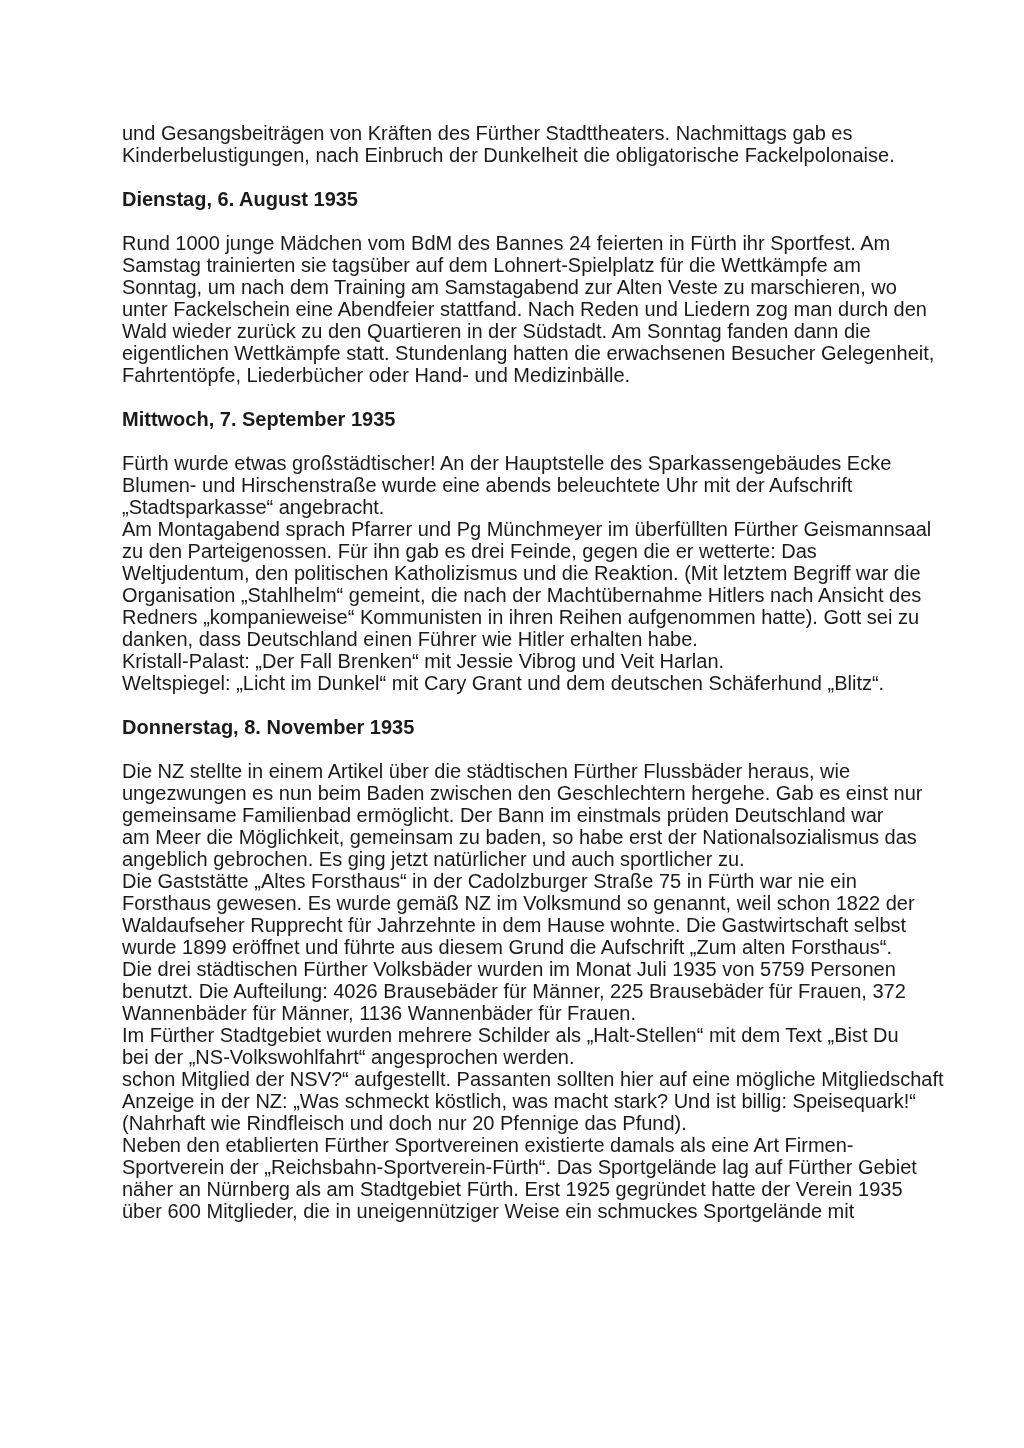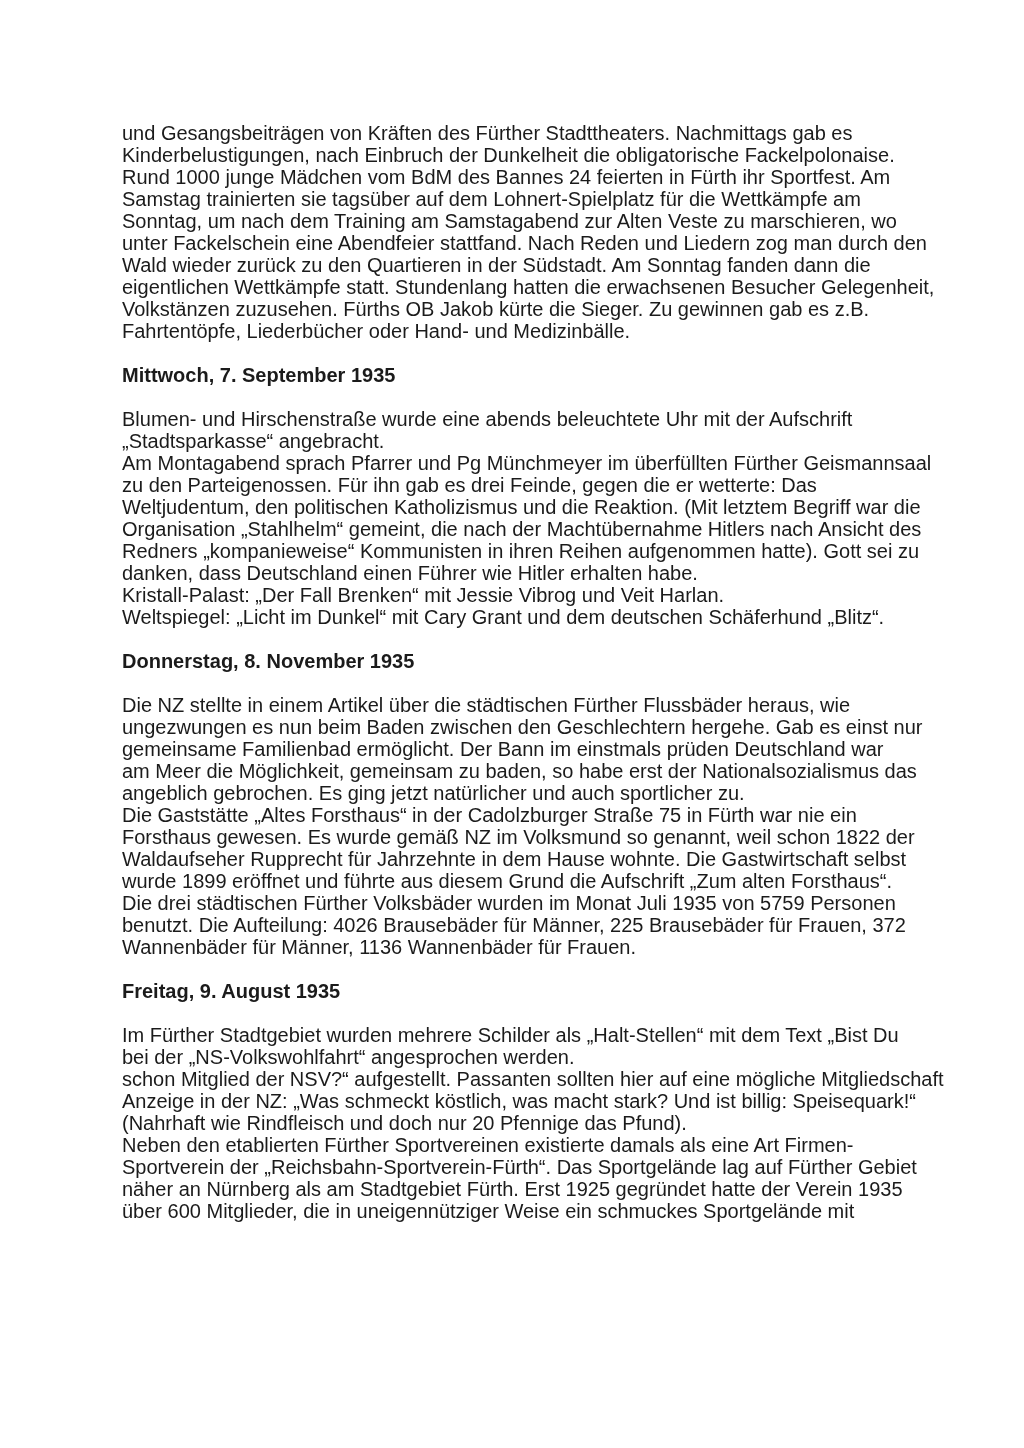--- a/index.html
+++ b/index.html
@@ -30,29 +30,30 @@
     margin-top: 22px;
     margin-bottom: 22px;
   }
 </style>
 </head>
 <body>
 
 <div class="page">
     <div class="line">und Gesangsbeiträgen von Kräften des Fürther Stadttheaters. Nachmittags gab es</div>
     <div class="line">Kinderbelustigungen, nach Einbruch der Dunkelheit die obligatorische Fackelpolonaise.</div>
+    <div class="line heading">Dienstag, 6. August 1935</div>
     <div class="line">Rund 1000 junge Mädchen vom BdM des Bannes 24 feierten in Fürth ihr Sportfest. Am</div>
     <div class="line">Samstag trainierten sie tagsüber auf dem Lohnert-Spielplatz für die Wettkämpfe am</div>
     <div class="line">Sonntag, um nach dem Training am Samstagabend zur Alten Veste zu marschieren, wo</div>
     <div class="line">unter Fackelschein eine Abendfeier stattfand. Nach Reden und Liedern zog man durch den</div>
     <div class="line">Wald wieder zurück zu den Quartieren in der Südstadt. Am Sonntag fanden dann die</div>
     <div class="line">eigentlichen Wettkämpfe statt. Stundenlang hatten die erwachsenen Besucher Gelegenheit,</div>
-    <div class="line">Volkstänzen zuzusehen. Fürths OB Jakob kürte die Sieger. Zu gewinnen gab es z.B.</div>
     <div class="line">Fahrtentöpfe, Liederbücher oder Hand- und Medizinbälle.</div>
     <div class="line heading">Mittwoch, 7. September 1935</div>
+    <div class="line">Fürth wurde etwas großstädtischer! An der Hauptstelle des Sparkassengebäudes Ecke</div>
     <div class="line">Blumen- und Hirschenstraße wurde eine abends beleuchtete Uhr mit der Aufschrift</div>
     <div class="line">„Stadtsparkasse“ angebracht.</div>
     <div class="line">Am Montagabend sprach Pfarrer und Pg Münchmeyer im überfüllten Fürther Geismannsaal</div>
     <div class="line">zu den Parteigenossen. Für ihn gab es drei Feinde, gegen die er wetterte: Das</div>
     <div class="line">Weltjudentum, den politischen Katholizismus und die Reaktion. (Mit letztem Begriff war die</div>
     <div class="line">Organisation „Stahlhelm“ gemeint, die nach der Machtübernahme Hitlers nach Ansicht des</div>
     <div class="line">Redners „kompanieweise“ Kommunisten in ihren Reihen aufgenommen hatte). Gott sei zu</div>
     <div class="line">danken, dass Deutschland einen Führer wie Hitler erhalten habe.</div>
     <div class="line">Kristall-Palast: „Der Fall Brenken“ mit Jessie Vibrog und Veit Harlan.</div>
     <div class="line">Weltspiegel: „Licht im Dunkel“ mit Cary Grant und dem deutschen Schäferhund „Blitz“.</div>
@@ -62,21 +63,20 @@
     <div class="line">gemeinsame Familienbad ermöglicht. Der Bann im einstmals prüden Deutschland war</div>
     <div class="line">am Meer die Möglichkeit, gemeinsam zu baden, so habe erst der Nationalsozialismus das</div>
     <div class="line">angeblich gebrochen. Es ging jetzt natürlicher und auch sportlicher zu.</div>
     <div class="line">Die Gaststätte „Altes Forsthaus“ in der Cadolzburger Straße 75 in Fürth war nie ein</div>
     <div class="line">Forsthaus gewesen. Es wurde gemäß NZ im Volksmund so genannt, weil schon 1822 der</div>
     <div class="line">Waldaufseher Rupprecht für Jahrzehnte in dem Hause wohnte. Die Gastwirtschaft selbst</div>
     <div class="line">wurde 1899 eröffnet und führte aus diesem Grund die Aufschrift „Zum alten Forsthaus“.</div>
     <div class="line">Die drei städtischen Fürther Volksbäder wurden im Monat Juli 1935 von 5759 Personen</div>
     <div class="line">benutzt. Die Aufteilung: 4026 Brausebäder für Männer, 225 Brausebäder für Frauen, 372</div>
     <div class="line">Wannenbäder für Männer, 1136 Wannenbäder für Frauen.</div>
-    <div class="line heading">Freitag, 9. August 1935</div>
     <div class="line">Im Fürther Stadtgebiet wurden mehrere Schilder als „Halt-Stellen“ mit dem Text „Bist Du</div>
     <div class="line">bei der „NS-Volkswohlfahrt“ angesprochen werden.</div>
     <div class="line">schon Mitglied der NSV?“ aufgestellt. Passanten sollten hier auf eine mögliche Mitgliedschaft</div>
     <div class="line">Anzeige in der NZ: „Was schmeckt köstlich, was macht stark? Und ist billig: Speisequark!“</div>
     <div class="line">(Nahrhaft wie Rindfleisch und doch nur 20 Pfennige das Pfund).</div>
     <div class="line">Neben den etablierten Fürther Sportvereinen existierte damals als eine Art Firmen-</div>
     <div class="line">Sportverein der „Reichsbahn-Sportverein-Fürth“. Das Sportgelände lag auf Fürther Gebiet</div>
     <div class="line">näher an Nürnberg als am Stadtgebiet Fürth. Erst 1925 gegründet hatte der Verein 1935</div>
     <div class="line">über 600 Mitglieder, die in uneigennütziger Weise ein schmuckes Sportgelände mit</div>
   </div>

